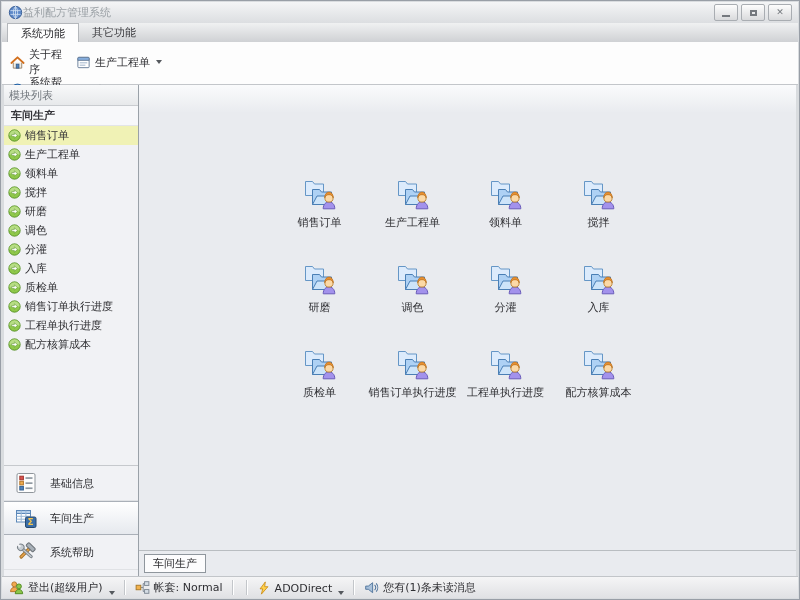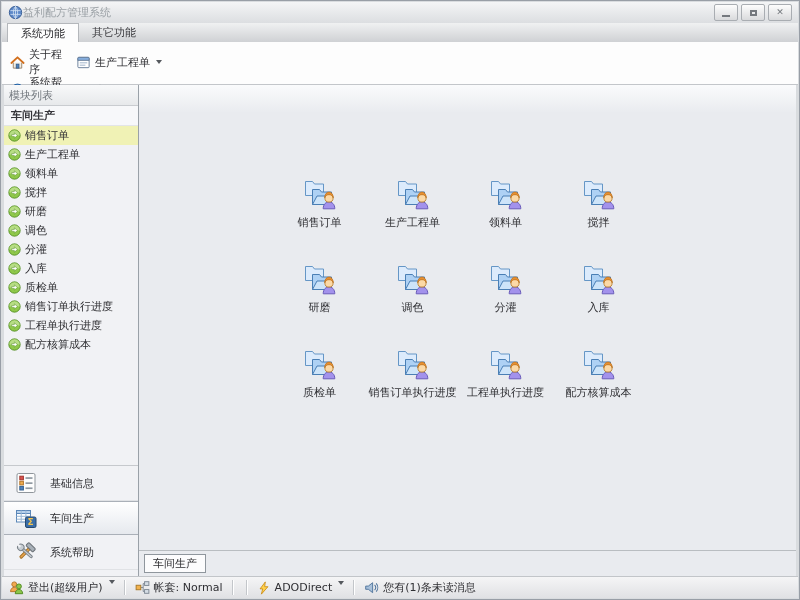--- a/index.html
+++ b/index.html
@@ -61,21 +61,21 @@
   .shortcut{display:flex;flex-direction:column;align-items:center;cursor:default;}
   .shortcut .lbl{margin-top:2px;white-space:nowrap;color:#303034;}
   .tabbar{position:absolute;left:0;right:0;bottom:0;height:25px;background:#e9ebef;border-top:1px solid #b9bdc1;}
   .doc-tab{position:absolute;left:5px;top:3px;height:19px;line-height:18px;padding:0 8px;
     background:#fcfcfd;border:1px solid #8f969d;box-sizing:border-box;color:#2e2e32;}
 
   
   .statusbar{position:absolute;left:1px;right:1px;bottom:1px;height:22px;
     background:linear-gradient(#f5f5f6,#e0e1e4);border-top:1px solid #c2c5c9;box-sizing:border-box;
     display:flex;align-items:center;padding:0 7px;gap:6px;}
-  .sb-item{display:inline-flex;align-items:flex-start;gap:4px;}
+  .sb-item{display:inline-flex;align-items:flex-end;gap:4px;}
   .sep{width:1px;height:15px;background:#c3c6ca;border-right:1px solid #fff;margin:0 3px;}
 </style>
 </head>
 <body>
 
 <svg width="0" height="0" style="position:absolute">
   <symbol id="sym-logo" viewBox="0 0 16 16">
     <circle cx="8" cy="8" r="6.6" fill="#5b87c8" stroke="#3a5f95"></circle>
     <path d="M2.6 6h10.8M2.6 10h10.8M8 1.4v13.2M8 1.4c-3 3.4-3 9.8 0 13.2M8 1.4c3 3.4 3 9.8 0 13.2" stroke="#cfe0f2" stroke-width="0.9" fill="none"></path>
   </symbol>

